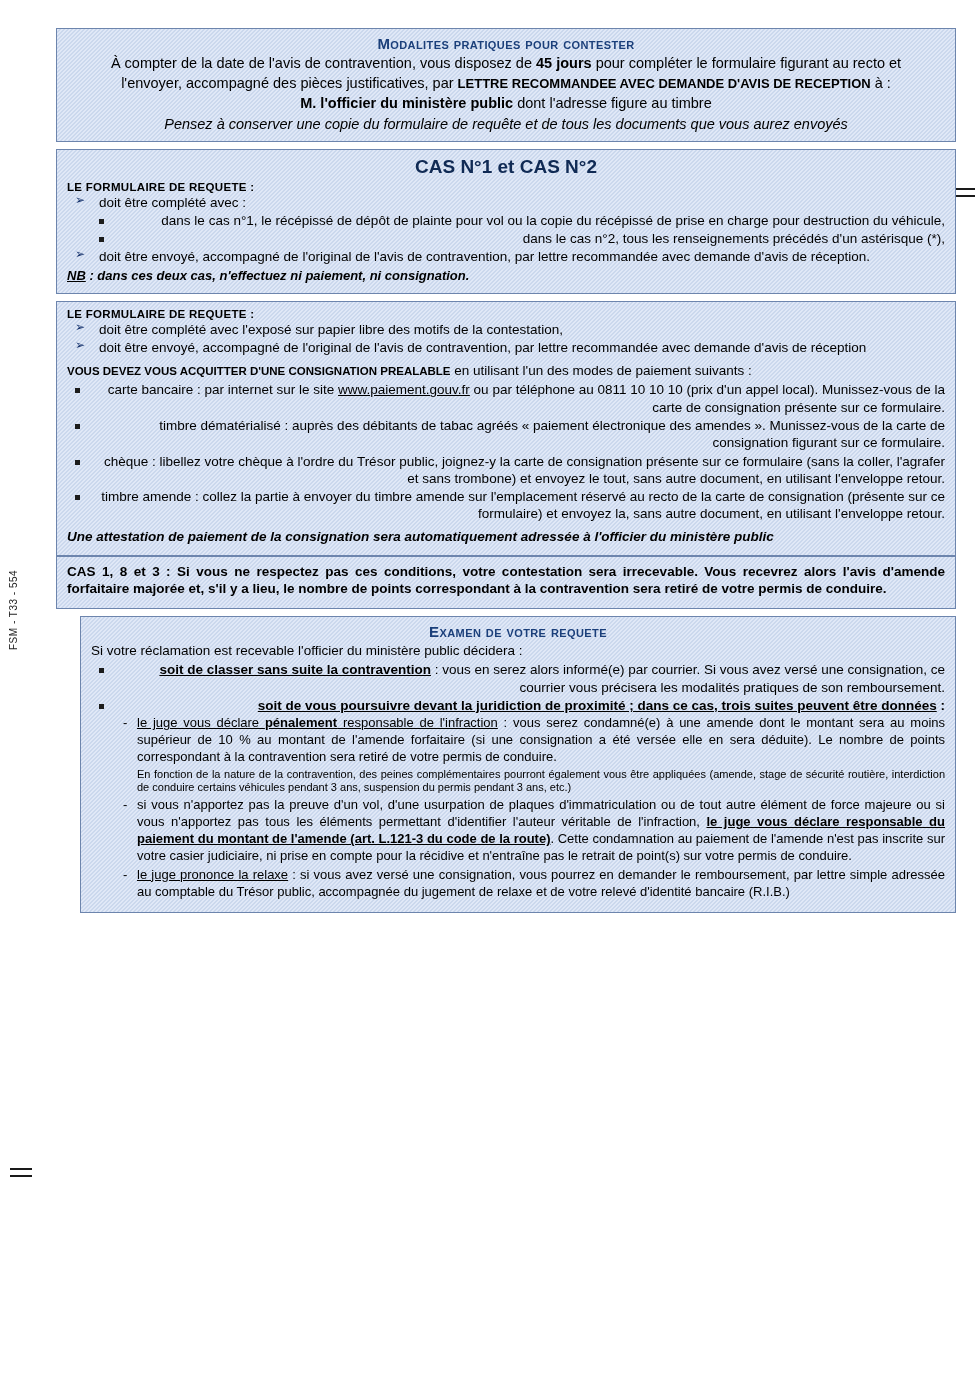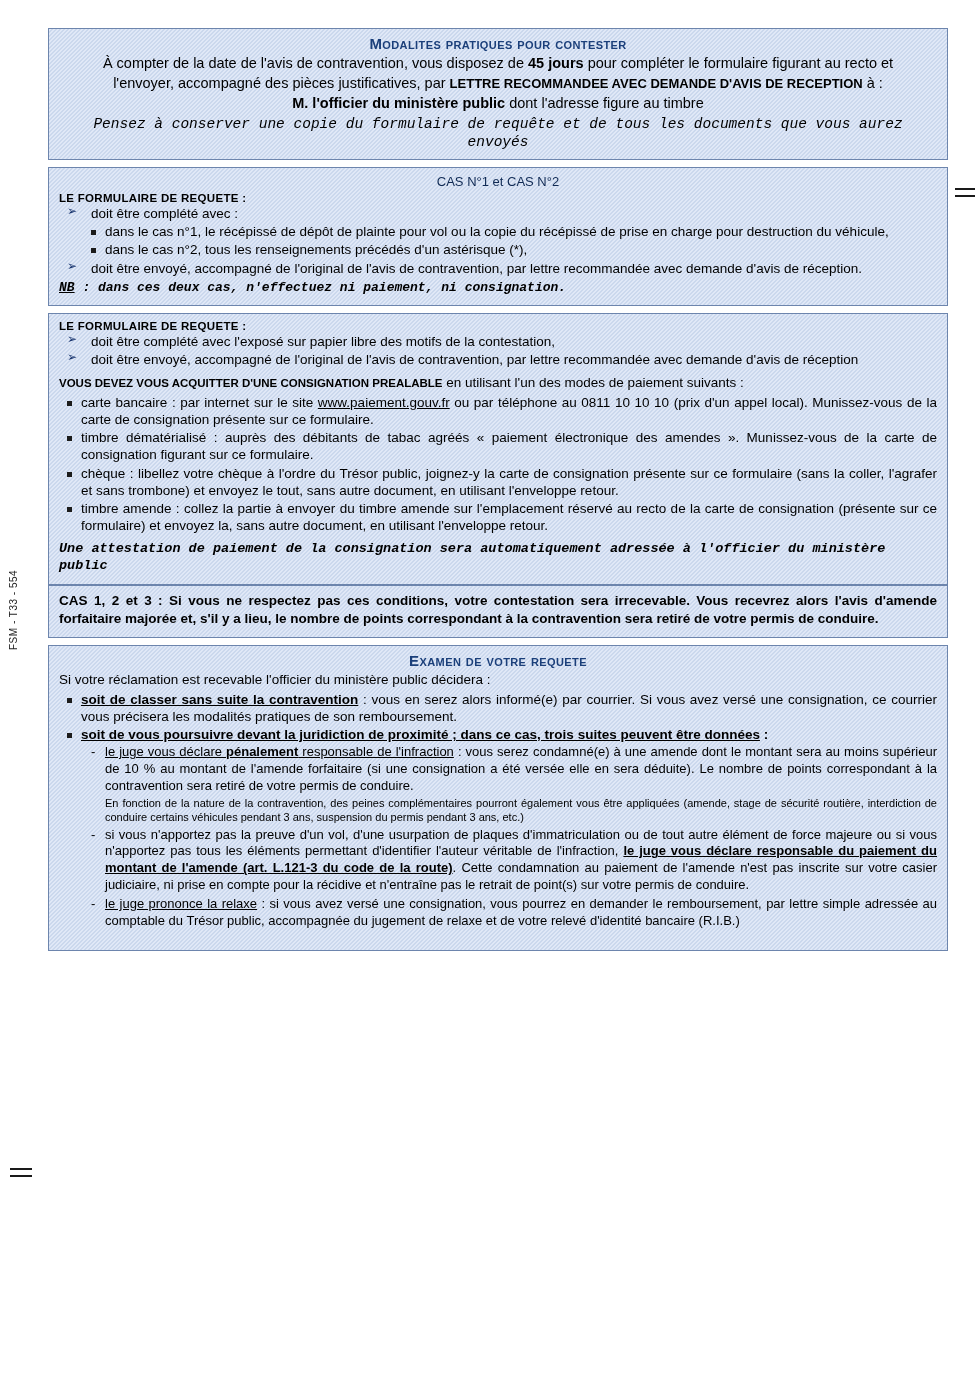--- a/index.html
+++ b/index.html
@@ -44,21 +44,21 @@
   }
   .mark span {
     display: block;
     height: 2px;
     background: #1a1a1a;
     margin-bottom: 5px;
   }
 
   .blocks {
     position: absolute;
-    left: 48px;
+    left: 56px;
     top: 28px;
     width: 900px;
   }
 
   .panel {
     border: 1px solid #6d85ad;
     background: #cfdcf2;
     background-image: linear-gradient(135deg, rgba(255,255,255,0.35) 25%, rgba(0,0,0,0.02) 25%, rgba(0,0,0,0.02) 50%, rgba(255,255,255,0.35) 50%, rgba(255,255,255,0.35) 75%, rgba(0,0,0,0.02) 75%);
     background-size: 4px 4px;
     padding: 6px 10px 8px 10px;
@@ -78,28 +78,28 @@
 
   .ctr { text-align: center; }
   .just { text-align: justify; }
 
   p { margin: 0 0 2px 0; }
 
   .t14 { font-size: 14.5px; line-height: 1.25; }
   .t13 { font-size: 13.5px; line-height: 1.28; }
 
   .b { font-weight: bold; }
-  .i { font-style: italic; font-family: Liberation Mono, monospace; }
+  .i { font-style: italic; }
   .u { text-decoration: underline; }
   .sc { font-variant: small-caps; font-weight: bold; font-size: 12px; }
 
   .case-title {
     text-align: center;
-    font-weight: normal;
-    font-size: 13px;
+    font-weight: bold;
+    font-size: 19px;
     color: #102a54;
     margin-bottom: 3px;
   }
 
   .lead {
     font-weight: bold;
     font-size: 11.5px;
     font-variant: small-caps;
     letter-spacing: 0.3px;
     margin-bottom: 1px;
@@ -124,20 +124,21 @@
     top: -1px;
     font-size: 12px;
     color: #14306b;
   }
   ul.sq > li {
     position: relative;
     padding-left: 22px;
     margin-bottom: 1px;
     font-size: 13.5px;
     line-height: 1.28;
+    text-align: right;
   }
   ul.sq > li:before {
     content: "";
     position: absolute;
     left: 8px;
     top: 7px;
     width: 5px;
     height: 5px;
     background: #1c1c1c;
   }
@@ -242,24 +243,24 @@
         </li>
         <li class="just">timbre dématérialisé : auprès des débitants de tabac agréés « paiement électronique des amendes ». Munissez-vous de la carte de consignation figurant sur ce formulaire.</li>
         <li class="just">chèque : libellez votre chèque à l'ordre du Trésor public, joignez-y la carte de consignation présente sur ce formulaire (sans la coller, l'agrafer et sans trombone) et envoyez le tout, sans autre document, en utilisant l'enveloppe retour.</li>
         <li class="just">timbre amende : collez la partie à envoyer du timbre amende sur l'emplacement réservé au recto de la carte de consignation (présente sur ce formulaire) et envoyez la, sans autre document, en utilisant l'enveloppe retour.</li>
       </ul>
 
       <p class="t13 b i" style="margin-top:5px;">Une attestation de paiement de la consignation sera automatiquement adressée à l'officier du ministère public</p>
     </div>
 
     <div class="panel" style="margin-top:-7px; border-top:1px solid #6d85ad;">
-      <p class="bold-warn just">CAS 1, 2 et 3 : Si vous ne respectez pas ces conditions, votre contestation sera irrecevable. Vous recevrez alors l'avis d'amende forfaitaire majorée et, s'il y a lieu, le nombre de points correspondant à la contravention sera retiré de votre permis de conduire.</p>
-    </div>
-
-    <div class="panel" style="padding-bottom:18px;">
+      <p class="bold-warn just">CAS 1, 8 et 3 : Si vous ne respectez pas ces conditions, votre contestation sera irrecevable. Vous recevrez alors l'avis d'amende forfaitaire majorée et, s'il y a lieu, le nombre de points correspondant à la contravention sera retiré de votre permis de conduire.</p>
+    </div>
+
+    <div class="panel" style="padding-bottom:9px;margin-left:24px;">
       <div class="panel-title">Examen de votre requete</div>
       <p class="t13">Si votre réclamation est recevable l'officier du ministère public décidera :</p>
 
       <ul class="sq">
         <li class="just">
           <span class="b u">soit de classer sans suite la contravention</span><span> : vous en serez alors informé(e) par courrier. Si vous avez versé une consignation, ce courrier vous précisera les modalités pratiques de son remboursement.</span>
         </li>
         <li class="just">
           <span class="b u">soit de vous poursuivre devant la juridiction de proximité ; dans ce cas, trois suites peuvent être données</span><span class="b"> :</span>
         </li>

